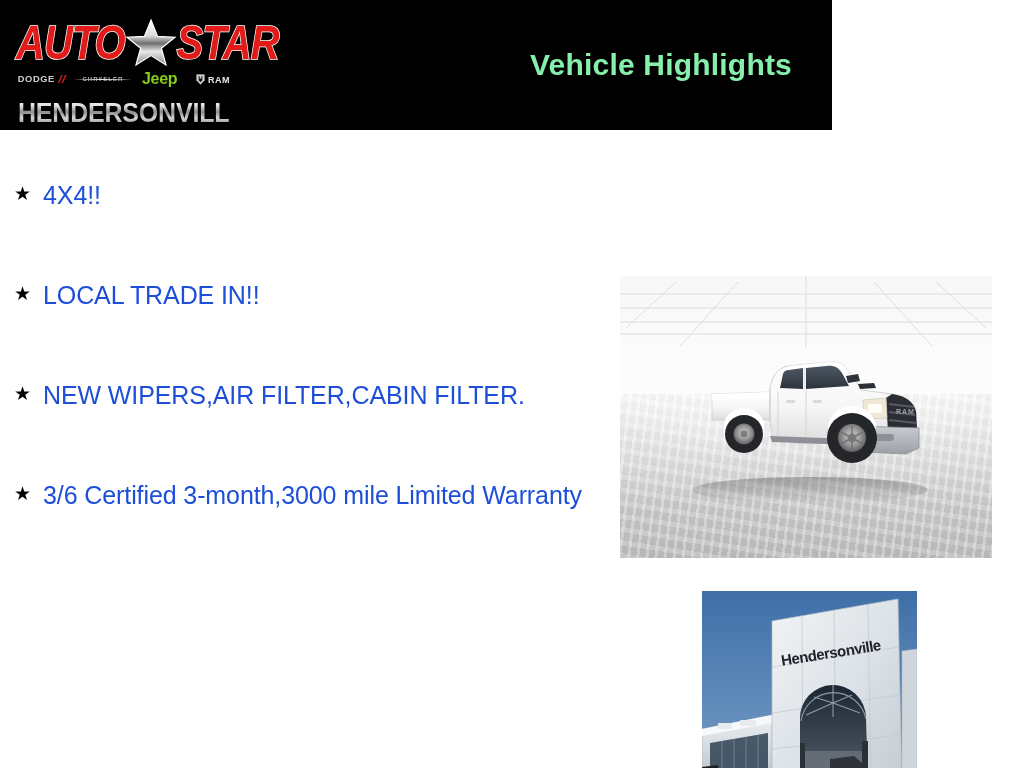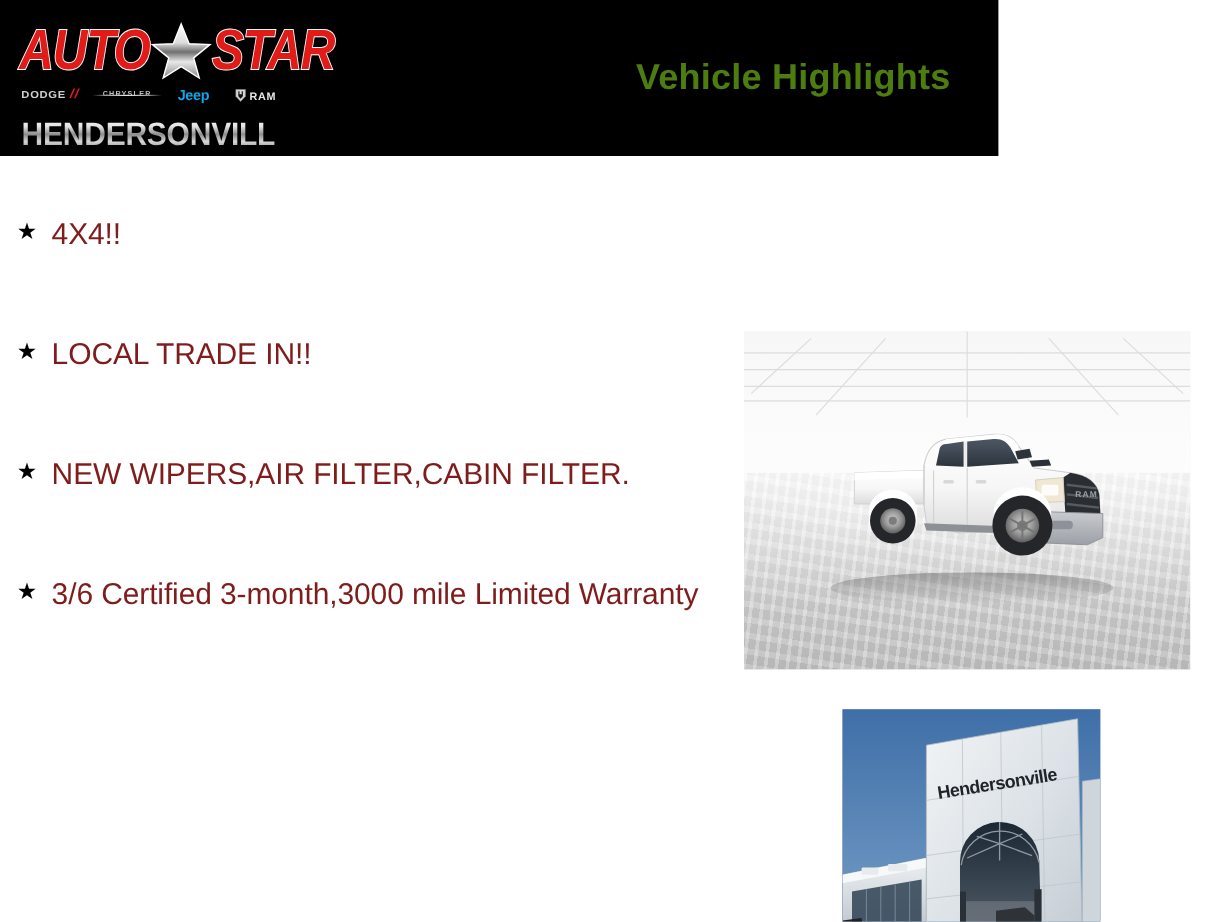--- a/index.html
+++ b/index.html
@@ -109,23 +109,23 @@
   }
   .brand-chrysler .wing {
     position: absolute;
     left: -9px;
     right: -9px;
     top: 50%;
     height: 1px;
     background: linear-gradient(90deg, rgba(180,180,180,0) 0%, #9a9a9a 20%, #e8e8e8 50%, #9a9a9a 80%, rgba(180,180,180,0) 100%);
   }
   .brand-jeep {
-    font-size: 12px;
+    font-size: 16px;
     letter-spacing: -0.3px;
-    color: #0ea5e9;
+    color: #84cc16;
   }
   .brand-ram {
     font-size: 9px;
     letter-spacing: 0.5px;
     color: #e8e8e8;
   }
   .ram-shield {
     width: 9px;
     height: 11px;
     margin-right: 1px;
@@ -153,21 +153,21 @@
 
   
   .slide-title {
     position: absolute;
     right: 40px;
     top: 48px;
     font-family: "Liberation Sans", sans-serif;
     font-weight: bold;
     font-size: 30px;
     line-height: 34px;
-    color: #4d7c0f;
+    color: #86efac;
     letter-spacing: 0.2px;
   }
 
   
   .content-area {
     position: absolute;
     left: 0;
     top: 130px;
     width: 1024px;
     height: 638px;
@@ -192,21 +192,21 @@
     line-height: 32px;
     color: #000000;
     text-align: left;
     margin-right: 9px;
   }
   .bullet-text {
     flex: 1 1 auto;
     font-family: "Liberation Sans", sans-serif;
     font-size: 25px;
     line-height: 34px;
-    color: #7f1d1d;
+    color: #1d4ed8;
     letter-spacing: -0.1px;
   }
 
   
   .photo-truck {
     position: absolute;
     left: 620px;
     top: 146px;
     width: 372px;
     height: 282px;

